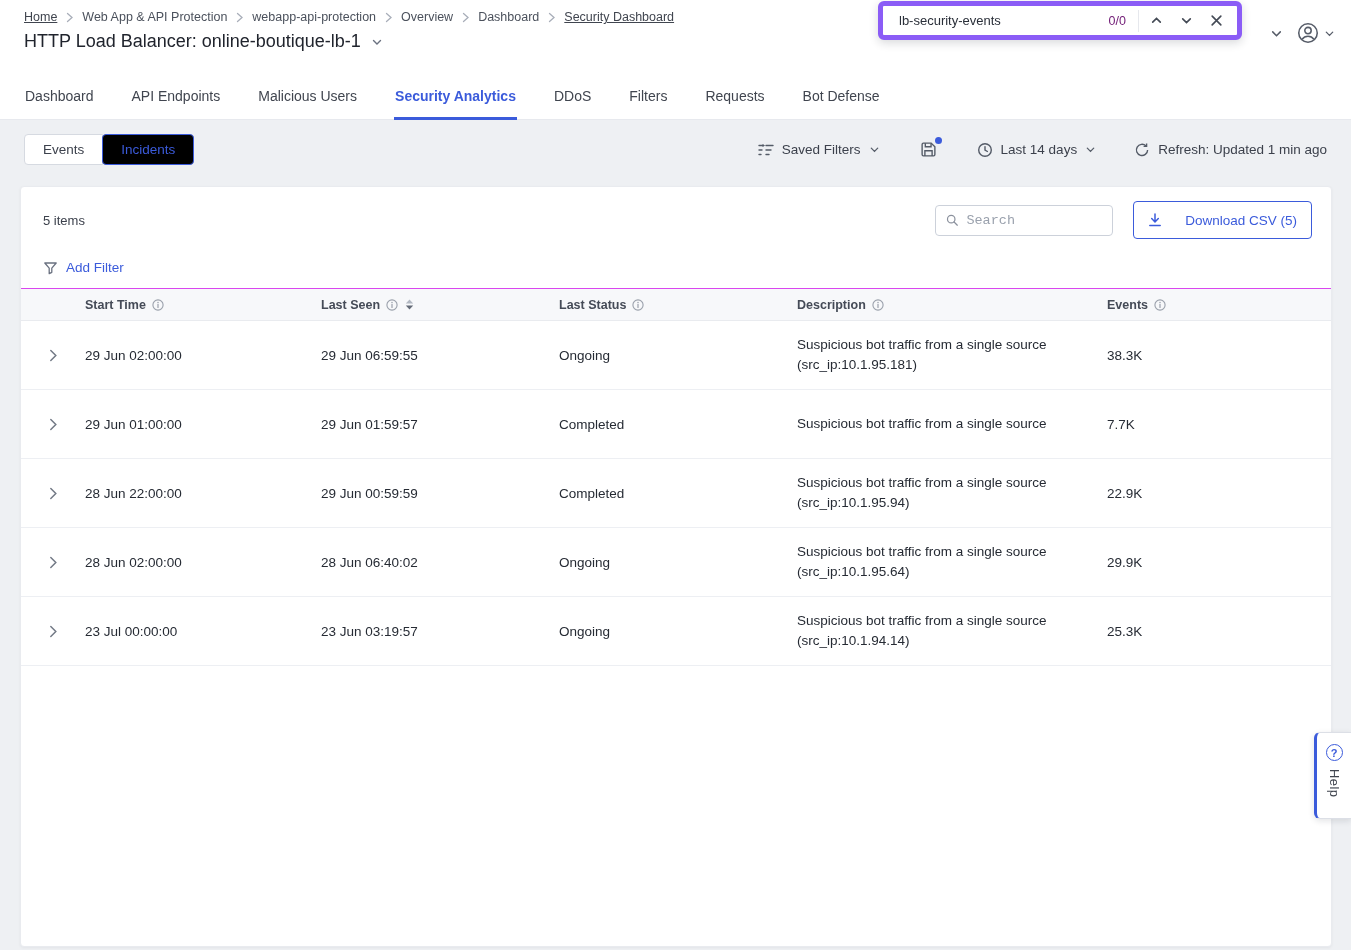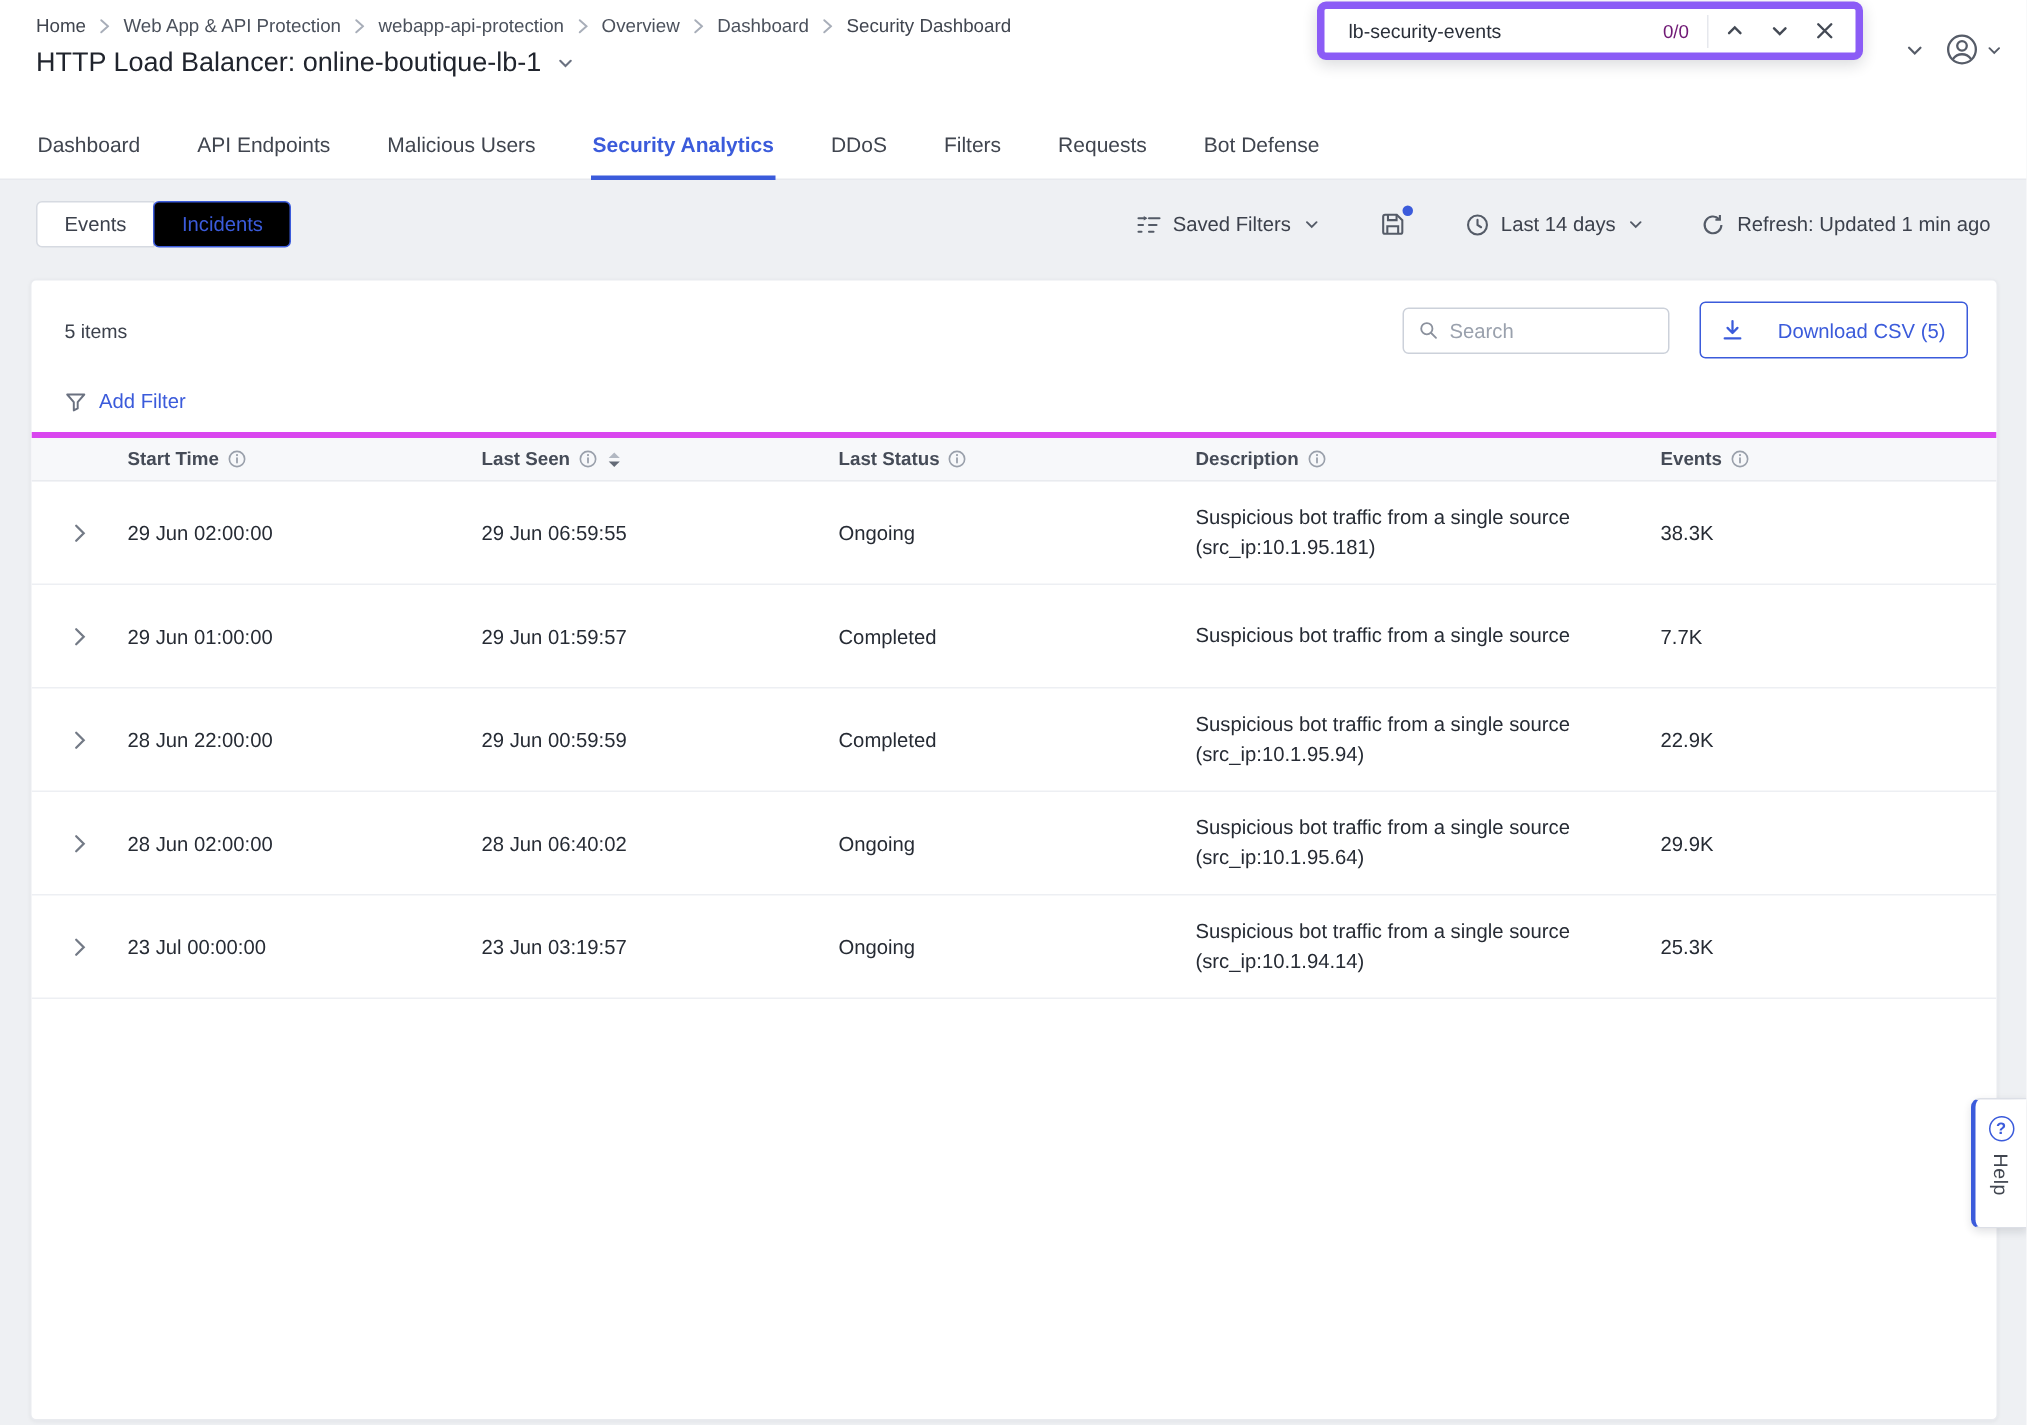--- a/index.html
+++ b/index.html
@@ -6,21 +6,21 @@
   * { margin:0; padding:0; box-sizing:border-box; }
   html,body { width:1351px; height:950px; }
   body { font-family:"Liberation Sans","DejaVu Sans",sans-serif; background:#eef0f3; color:#262b34; overflow:hidden; }
   .app { position:relative; width:1351px; height:950px; }
 
   
   .header { position:absolute; top:0; left:0; right:0; height:120px; background:#fff;
             border-bottom:1px solid #e7e9ee; display:flex; flex-direction:column; padding:10px 24px 0; }
   .breadcrumb { display:flex; align-items:center; gap:9px; font-size:12.5px; color:#4b515c; }
   .bc { white-space:nowrap; }
-  .bc-link { color:#40454f; cursor:pointer; }
+  .bc-link { text-decoration:underline; color:#40454f; cursor:pointer; }
   .title-row { display:flex; align-items:center; gap:10px; margin-top:7px; }
   .page-title { font-size:18px; font-weight:500; color:#20242d; }
   .title-chev { color:#6a7180; cursor:pointer; display:flex; }
   .tabs { display:flex; gap:36px; margin-top:auto; }
   .tab { font-size:14px; color:#40454f; padding:10px 1px 13px; border-bottom:3px solid transparent;
          cursor:pointer; white-space:nowrap; margin-bottom:-1px; }
   .tab.active { color:var(--accent); font-weight:700; border-bottom-color:var(--accent); }
   .header-right { position:absolute; top:22px; right:16px; display:flex; align-items:center; gap:14px; color:#565c68; }
   .hr-group { display:flex; align-items:center; gap:5px; cursor:pointer; }
 
@@ -47,30 +47,30 @@
   .dot { position:absolute; top:-2px; right:-3px; width:7px; height:7px; border-radius:50%; background:var(--accent); }
 
   
   .card { position:absolute; top:186px; left:20px; width:1312px; bottom:3px; background:#fff;
           border:1px solid #e9ebef; border-radius:4px; box-shadow:0 1px 3px rgba(20,24,40,.05); overflow:hidden; }
   .card-top { display:flex; align-items:center; padding:14px 19px 0 22px; }
   .items-count { font-size:13px; color:#3c414c; }
   .card-top-right { margin-left:auto; display:flex; gap:20px; align-items:center; }
   .search-box { width:178px; height:31px; border:1px solid #ccd1da; border-radius:4px; display:flex;
                 align-items:center; padding:0 10px; gap:8px; color:#8b919d; background:#fff; }
-  .search-box input { border:0; outline:0; width:100%; font-size:13.5px; color:#2a2f39; font-family:Liberation Sans, sans-serif; background:transparent; }
+  .search-box input { border:0; outline:0; width:100%; font-size:13.5px; color:#2a2f39; font-family:Liberation Mono, monospace; background:transparent; }
   ::placeholder { color:#9aa1ad; }
   .btn-download { height:31px; padding:18px 14px; border:1px solid var(--accent); border-radius:4px; background:#fff;
                   color:var(--accent); font-size:13.5px; font-family:inherit; display:flex; align-items:center; gap:23px; cursor:pointer; }
   .add-filter { display:flex; align-items:center; gap:8px; padding:21px 22px 13px; width:max-content; cursor:pointer; }
   .add-filter-label { color:var(--accent); font-size:13.5px; }
 
   
   .grid-cols { display:grid; grid-template-columns:64px 236px 238px 238px 310px 1fr; }
-  .thead { height:33px; align-items:center; background:#f7f8fa; border-top:4px solid #d946ef;
+  .thead { height:33px; align-items:center; background:#f7f8fa; border-top:1px solid #d946ef;
            border-bottom:1px solid #e9ebef; font-size:12.5px; font-weight:700; color:#454b57; }
   .th { display:flex; align-items:center; gap:6px; }
   .info-i { color:#9aa0ab; flex:none; }
   .sort { display:flex; flex-direction:column; gap:1px; margin-left:1px; cursor:pointer; }
   .row { min-height:69px; align-items:center; border-bottom:1px solid #edeff3; font-size:13.5px; color:#262b34; }
   .cell-exp { display:flex; justify-content:center; }
   .expander { background:none; border:0; cursor:pointer; padding:5px; display:flex; color:#737a86; }
   .desc { padding-right:26px; }
   .desc div { line-height:20px; }
 

